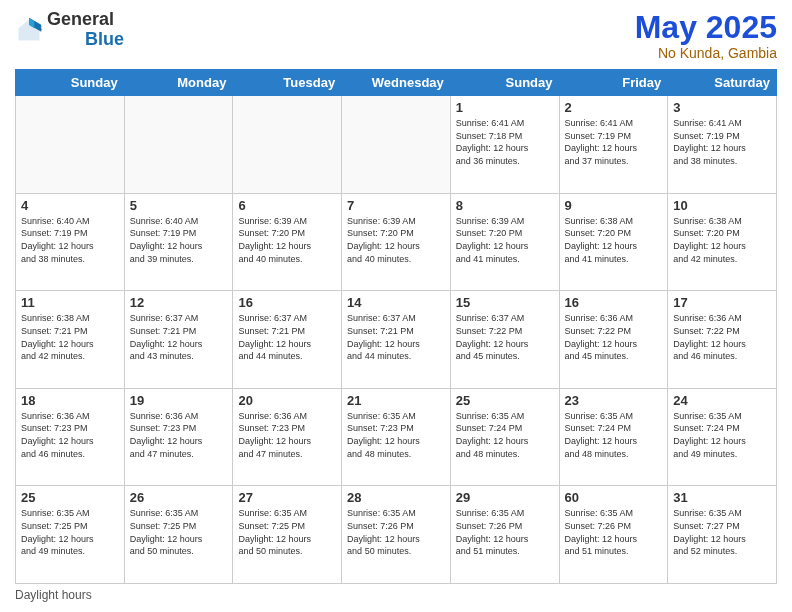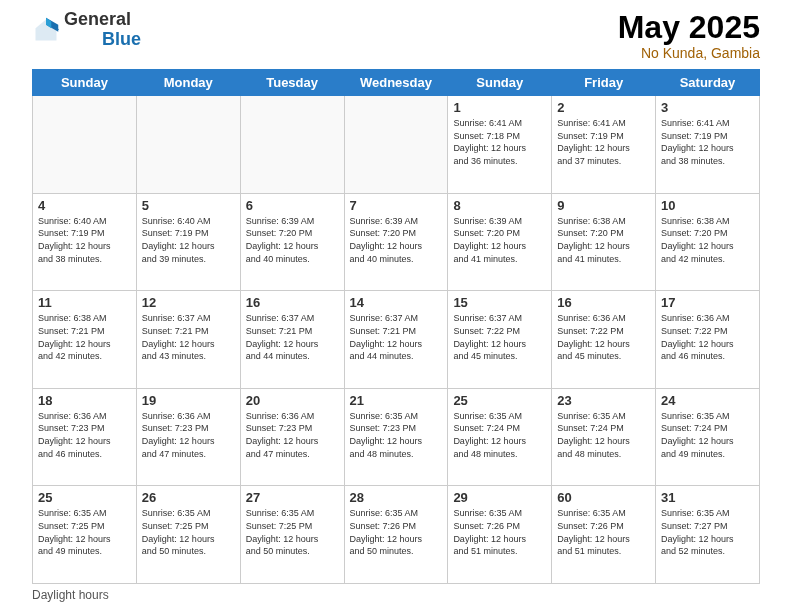--- a/index.html
+++ b/index.html
@@ -6,21 +6,21 @@
     body {
       width: 792px;
       height: 612px;
       font-family: Arial, sans-serif;
       background: #fff;
       overflow: hidden;
     }
     .page {
       width: 792px;
       height: 612px;
-      padding: 10px 32px;
+      padding: 10px 15px;
       display: flex;
       flex-direction: column;
     }
     .header {
       display: flex;
       justify-content: space-between;
       align-items: flex-start;
       margin-bottom: 8px;
     }
     .logo {
@@ -47,38 +47,38 @@
     .logo-icon {
       width: 28px;
       height: 28px;
     }
     .title-block {
       text-align: right;
     }
     .main-title {
       font-size: 32px;
       font-weight: bold;
-      color: #000000;
+      color: #1d4ed8;
       line-height: 1.1;
     }
     .subtitle {
       font-size: 14px;
       color: #a16207;
     }
     .calendar {
       flex: 1;
       border: 1px solid #ccc;
       border-collapse: collapse;
       width: 100%;
       table-layout: fixed;
     }
     .calendar th {
       background-color: #2a7dc9;
       color: #fff;
-      text-align: center;
+      text-align: right;
       padding: 5px 6px;
       font-size: 13px;
       font-weight: bold;
       border: 1px solid #2a7dc9;
     }
     .calendar td {
       border: 1px solid #ccc;
       vertical-align: top;
       padding: 4px 5px;
       font-size: 9.5px;

